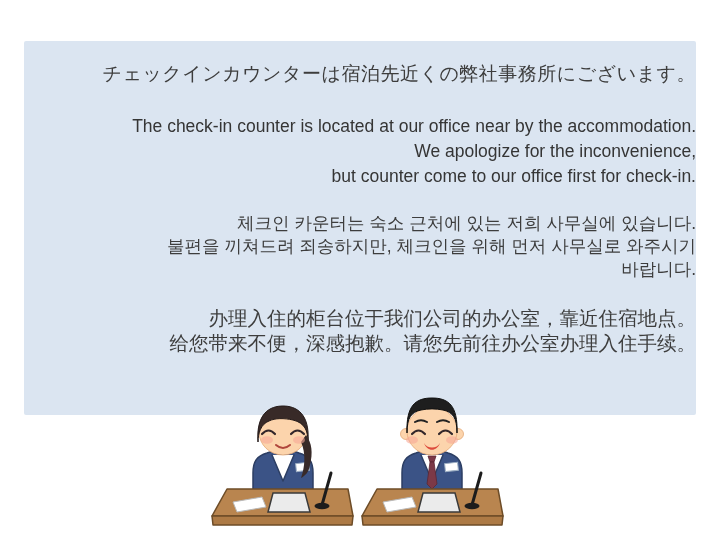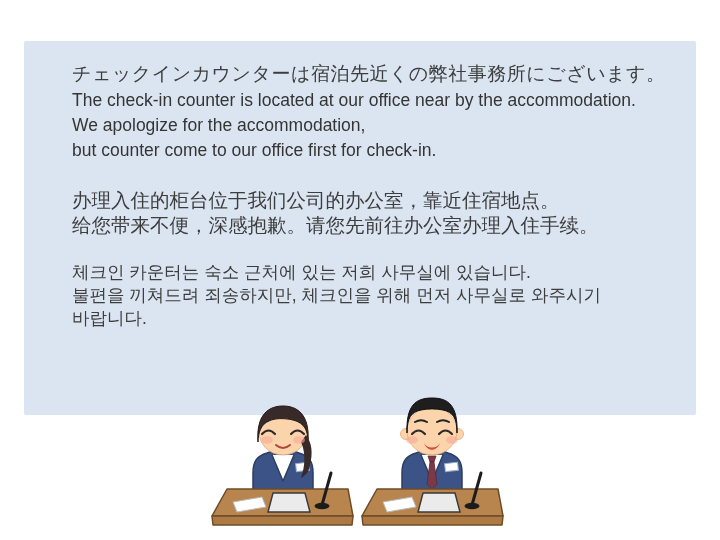--- a/index.html
+++ b/index.html
@@ -10,29 +10,30 @@
     overflow: hidden;
     font-family: "Liberation Sans", "DejaVu Sans", sans-serif;
   }
   .panel {
     position: absolute;
     left: 24px; top: 41px;
     width: 672px; height: 374px;
     background: #dbe5f1;
     border-radius: 2px;
   }
-  .block { text-align: left; color: #3d3d3d; padding-left: 48px; }
+  .block { text-align: right; color: #3d3d3d; padding-left: 48px; }
   .block div { white-space: nowrap; }
   .jp {
     margin-top: 19px;
     font-family: "Liberation Serif", "DejaVu Serif", serif;
     font-size: 19px; line-height: 28px;
     letter-spacing: 0.5px;
   }
   .en {
+    margin-top: 26px;
     font-size: 17.5px; line-height: 25px;
     color: #353535;
   }
   .cn {
     margin-top: 25px;
     font-size: 19.5px; line-height: 25px;
   }
   .kr {
     margin-top: 23px;
     font-size: 17.5px; line-height: 23px;
@@ -45,31 +46,31 @@
 </style>
 </head>
 <body>
 
 <div class="panel">
   <div class="block jp">
     <div>チェックインカウンターは宿泊先近くの弊社事務所にございます。</div>
   </div>
   <div class="block en">
     <div>The check-in counter is located at our office near by the accommodation.</div>
-    <div>We apologize for the accommodation,</div>
+    <div>We apologize for the inconvenience,</div>
     <div>but counter come to our office first for check-in.</div>
-  </div>
-  <div class="block cn">
-    <div>办理入住的柜台位于我们公司的办公室，靠近住宿地点。</div>
-    <div>给您带来不便，深感抱歉。请您先前往办公室办理入住手续。</div>
   </div>
   <div class="block kr">
     <div>체크인 카운터는 숙소 근처에 있는 저희 사무실에 있습니다.</div>
     <div>불편을 끼쳐드려 죄송하지만, 체크인을 위해 먼저 사무실로 와주시기</div>
     <div>바랍니다.</div>
+  </div>
+  <div class="block cn">
+    <div>办理入住的柜台位于我们公司的办公室，靠近住宿地点。</div>
+    <div>给您带来不便，深感抱歉。请您先前往办公室办理入住手续。</div>
   </div>
 </div>
 
 <svg class="illustration" viewBox="0 0 300 145" aria-hidden="true">
 
   <g>
 
     <path d="M48,108 L48,88 C48,76 52,71 62,68 L74,64 C76,61 80,61 82,64 L94,68 C104,71 108,76 108,88 L108,108 Z" fill="#3b5386" stroke="#2c3e63" stroke-width="1.5" stroke-linejoin="round"></path>
     <polygon points="67,70 89,70 78,96" fill="#ffffff"></polygon>
     <path d="M67,70 L78,96 M89,70 L78,96" fill="none" stroke="#2c3e63" stroke-width="1.5" stroke-linecap="round"></path>

